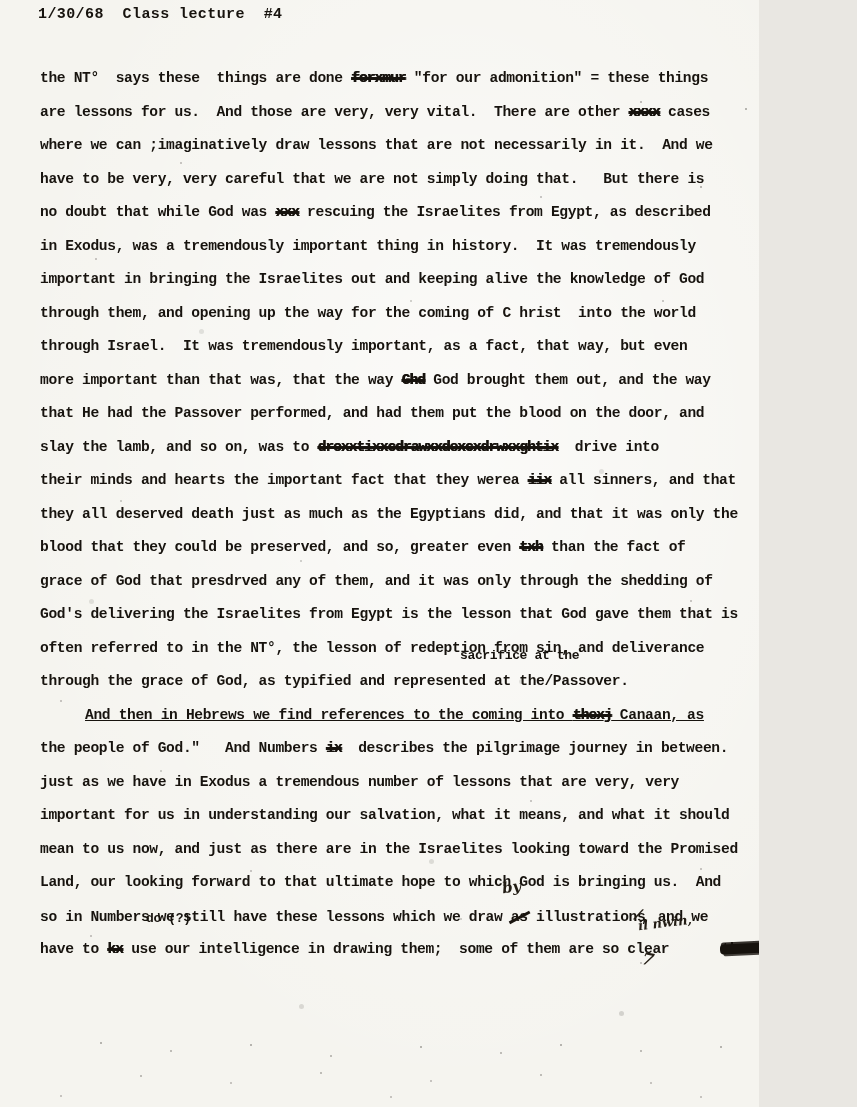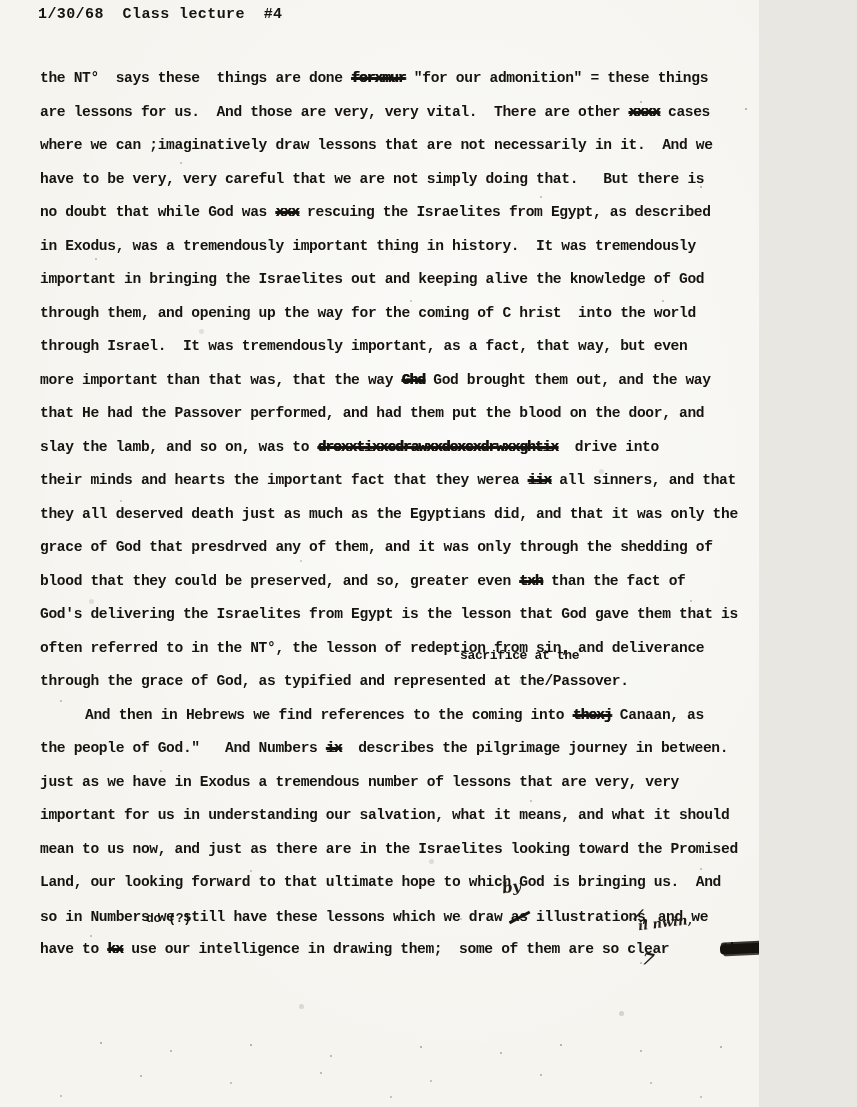--- a/index.html
+++ b/index.html
@@ -60,21 +60,21 @@
   }
   .header{
     position:absolute;top:6px;left:38px;
     font-size:15px;font-weight:bold;letter-spacing:.4px;white-space:pre;
   }
   .body{position:absolute;top:62px;left:40px;right:20px;}
   .line{
     position:relative;height:33.5px;line-height:33.5px;
     font-size:14.6px;font-weight:600;letter-spacing:-0.35px;white-space:pre;
   }
-  .indent{padding-left:45px;}
+  .indent{padding-left:45px;text-decoration:underline;}
   .xout{
     font-weight:bold;letter-spacing:-1px;
     text-decoration:line-through;text-decoration-thickness:3px;
     text-shadow:.6px 0 currentColor;
   }
   .hand{
     font-family:"DejaVu Serif", serif;font-style:italic;font-weight:bold;
     font-size:15px;color:#221c14;letter-spacing:0;
   }
   .small{font-size:13px;}
@@ -109,22 +109,22 @@
       <div class="line"><span>no doubt that while God was </span><span class="xout">xxx</span><span> rescuing the Israelites from Egypt, as described</span></div>
       <div class="line"><span>in Exodus, was a tremendously important thing in history.  It was tremendously</span></div>
       <div class="line"><span>important in bringing the Israelites out and keeping alive the knowledge of God</span></div>
       <div class="line"><span>through them, and opening up the way for the coming of C hrist  into the world</span></div>
       <div class="line"><span>through Israel.  It was tremendously important, as a fact, that way, but even</span></div>
       <div class="line"><span>more important than that was, that the way </span><span class="xout">Ghd</span><span> God brought them out, and the way</span></div>
       <div class="line"><span>that He had the Passover performed, and had them put the blood on the door, and</span></div>
       <div class="line"><span>slay the lamb, and so on, was to </span><span class="xout">droxxtixxcdrawxxdexcxdrwxxghtix</span><span>  drive into</span></div>
       <div class="line"><span>their minds and hearts the important fact that they werea </span><span class="xout">iix</span><span> all sinners, and that</span></div>
       <div class="line"><span>they all deserved death just as much as the Egyptians did, and that it was only the</span></div>
+      <div class="line"><span>blood that they could be preserved, and so, greater even </span><span class="xout">txh</span><span> than the fact of</span></div>
       <div class="line"><span>grace of God that presdrved any of them, and it was only through the shedding of</span></div>
-      <div class="line"><span>blood that they could be preserved, and so, greater even </span><span class="xout">txh</span><span> than the fact of</span></div>
       <div class="line"><span>God's delivering the Israelites from Egypt is the lesson that God gave them that is</span></div>
       <div class="line"><span>often referred to in the NT°, the lesson of redeption from sin, and deliverance</span></div>
       <div class="line"><span>through the grace of God, as typified and represented at the/Passover.</span><span class="insert typed" style="left: 420px; top: -17px;">sacrifice at the</span></div>
       <div class="line indent"><span>And then in Hebrews we find references to the coming into </span><span class="xout">thexj</span><span> Canaan, as</span></div>
       <div class="line"><span>the people of God."   And Numbers </span><span class="xout">ix</span><span>  describes the pilgrimage journey in between.</span></div>
       <div class="line"><span>just as we have in Exodus a tremendous number of lessons that are very, very</span></div>
       <div class="line"><span>important for us in understanding our salvation, what it means, and what it should</span></div>
       <div class="line"><span>mean to us now, and just as there are in the Israelites looking toward the Promised</span></div>
       <div class="line"><span>Land, our looking forward to that ultimate hope to which God is bringing us.  And</span></div>
       <div class="line"><span>so in Numbers we still have these lessons which we draw </span><span class="hstrike">as</span><span> illustrations</span><span class="hand slashmark">/</span><span>, and we</span><span class="insert typed" style="left: 106px; top: -15px; margin-top: 26px;">do (?)</span><span class="insert hand" style="left: 462px; top: -22px;">by</span></div>

